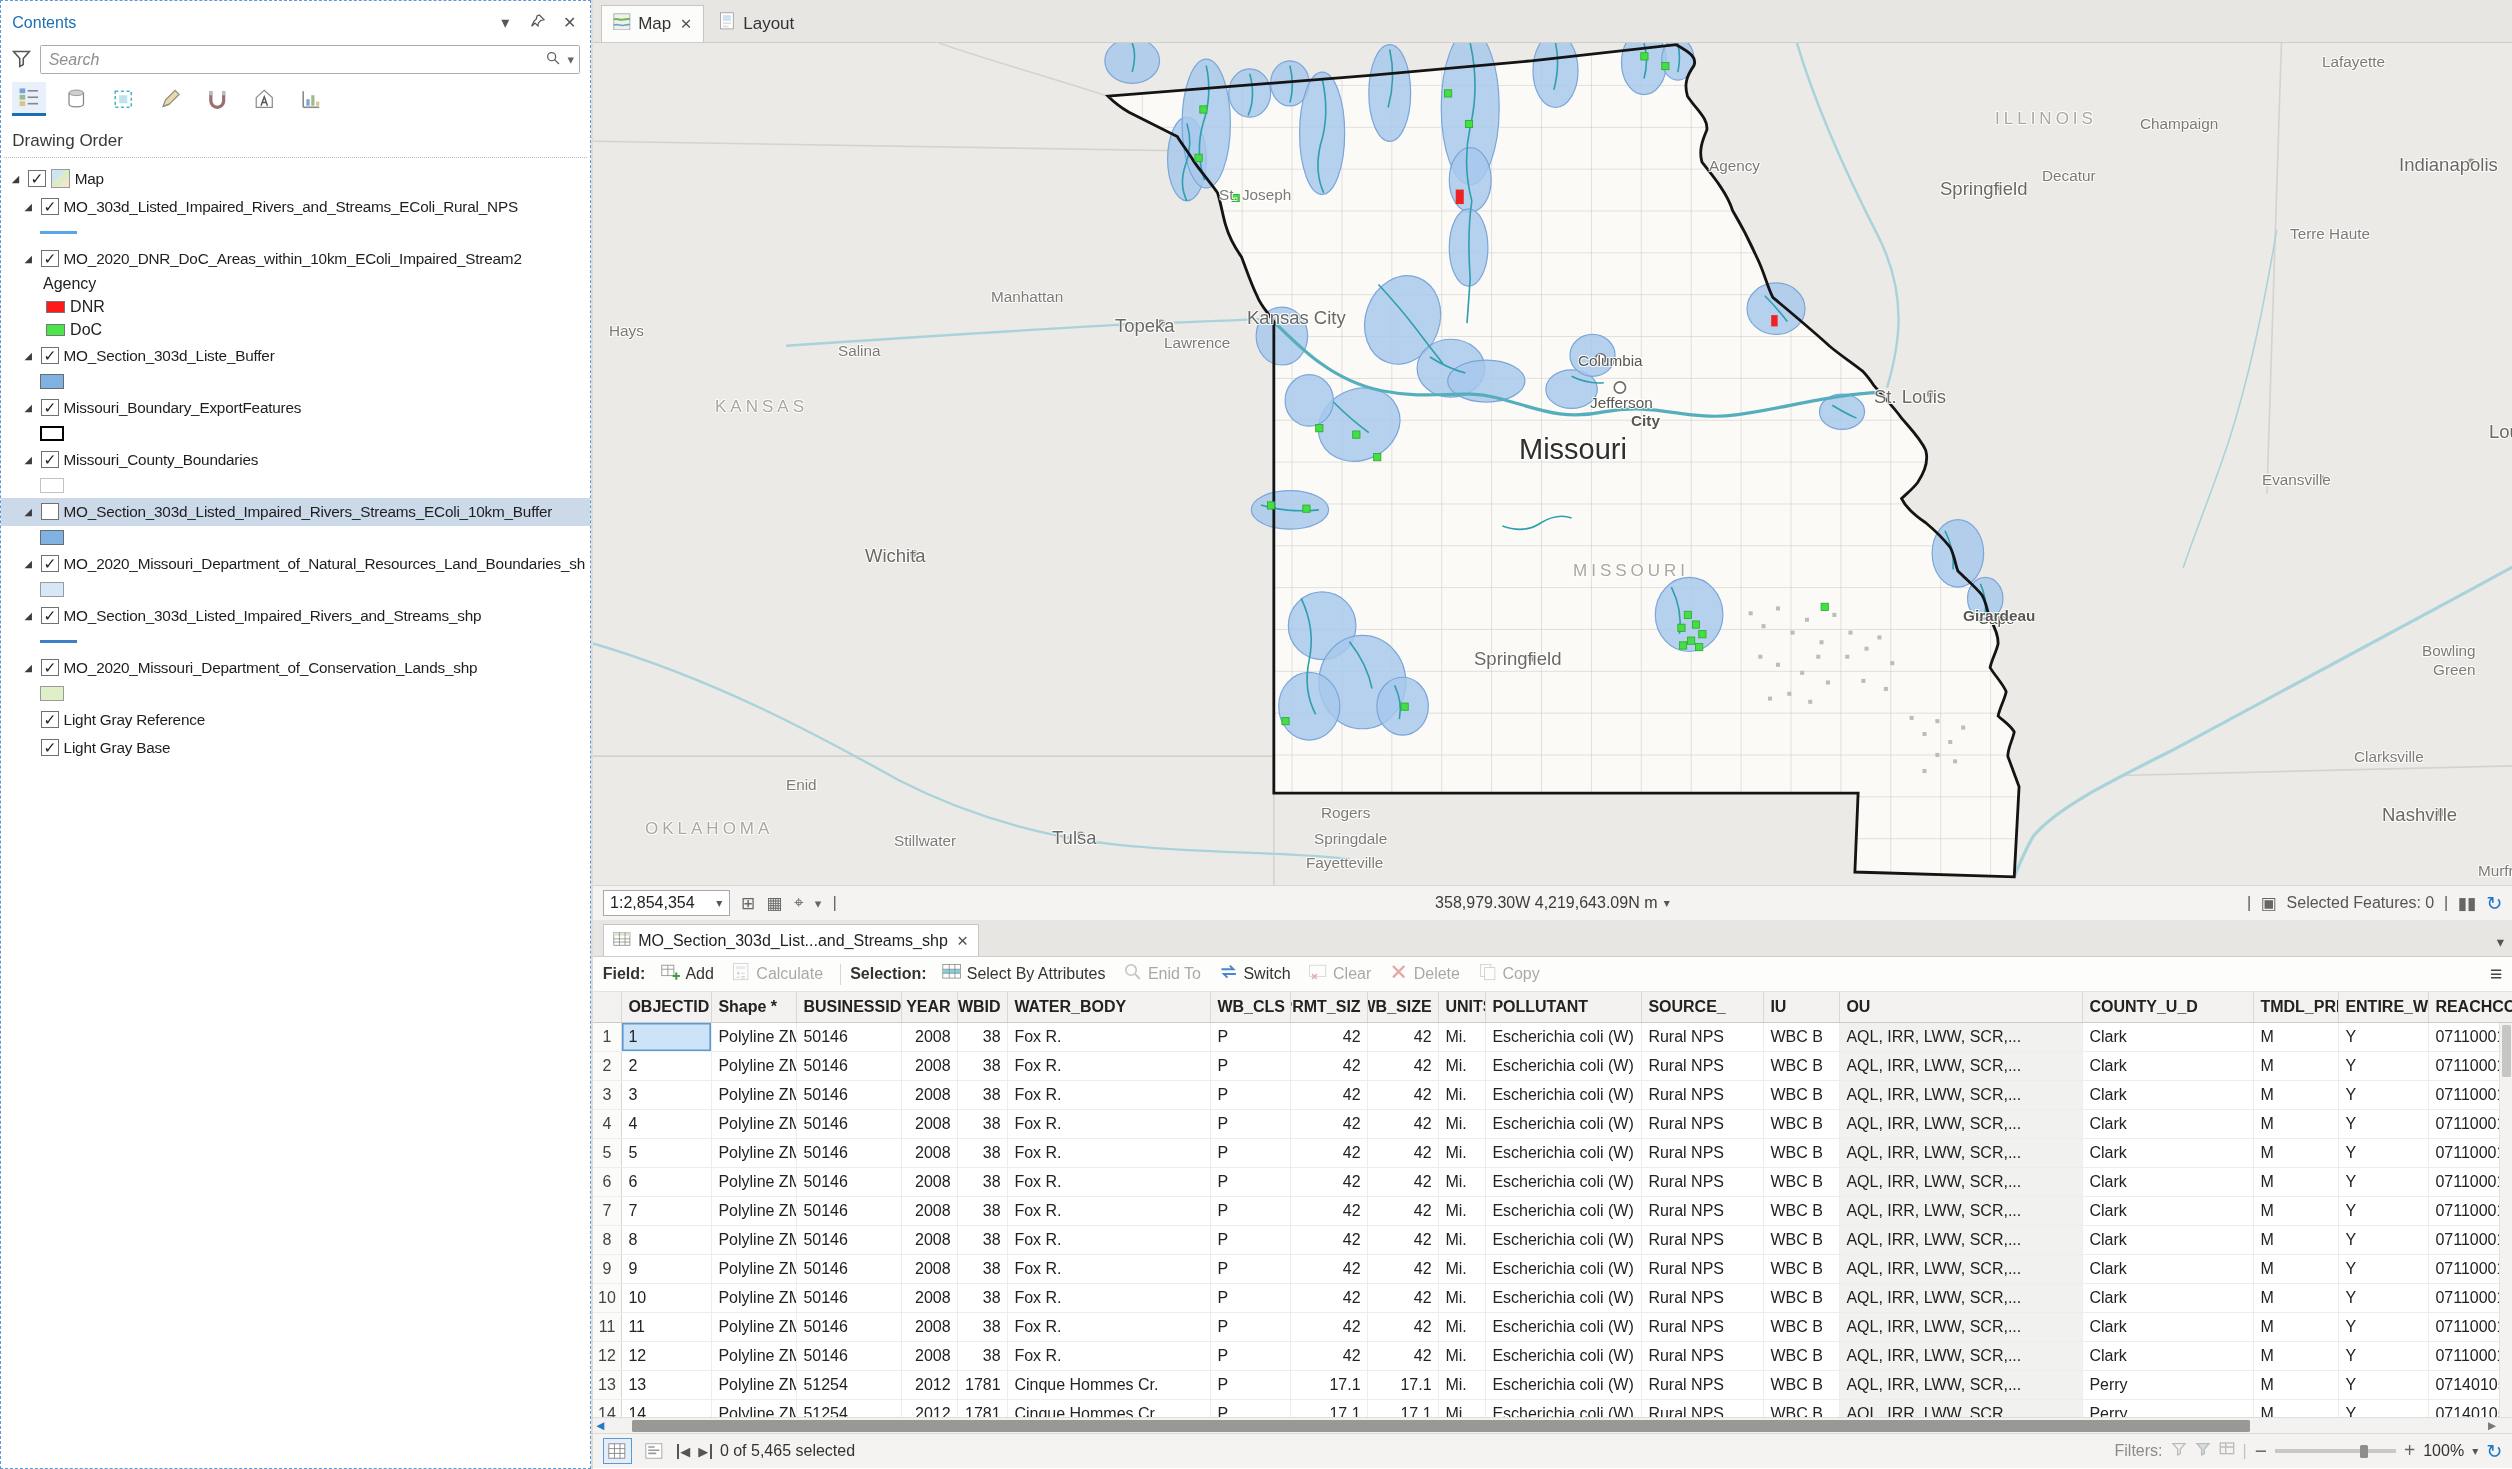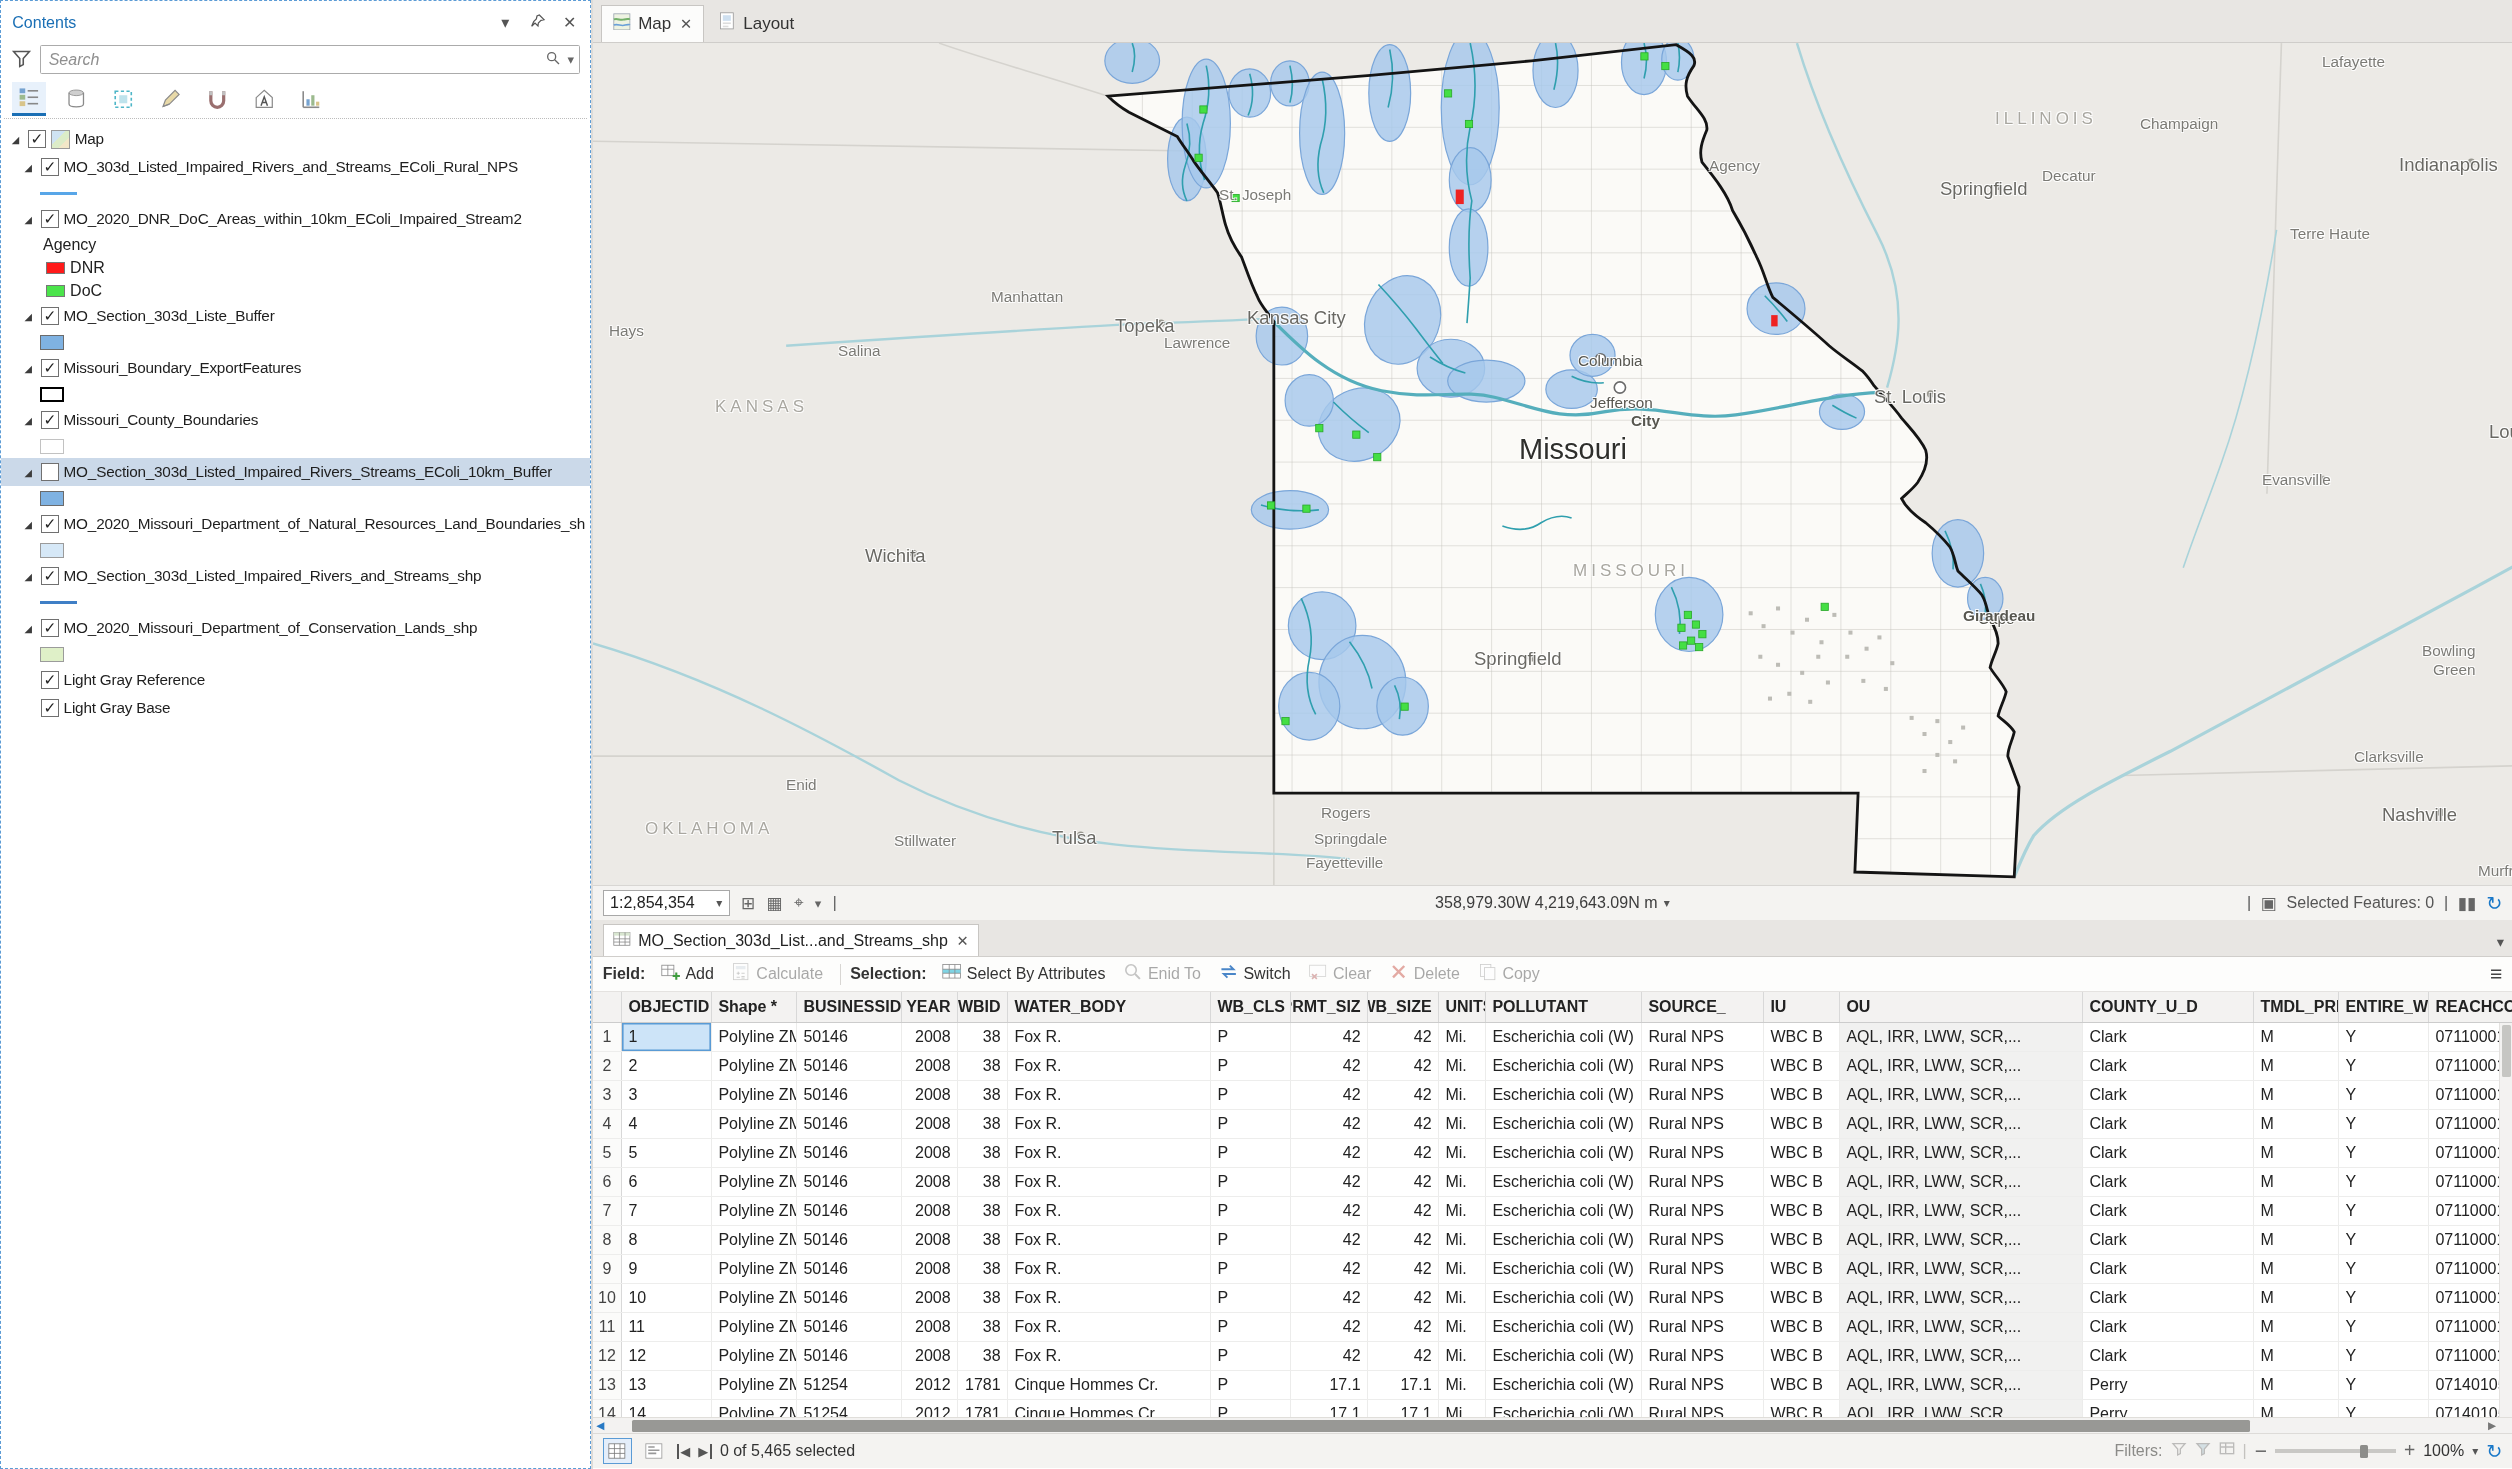--- a/index.html
+++ b/index.html
@@ -182,20 +182,21 @@
       <span class="cpi">
         <svg width="22.5" height="22.5" viewBox="0 0 28 28">
             <path d="M4 24V4" stroke="#8a8a8a" stroke-width="2"></path>
             <path d="M4 24h20" stroke="#8a8a8a" stroke-width="2"></path>
             <rect x="8" y="14" width="4" height="8" fill="#76a3d0"></rect>
             <rect x="14" y="9" width="4" height="13" fill="#9cba8e"></rect>
             <rect x="20" y="17" width="4" height="5" fill="#d8c48a"></rect>
           </svg>
       </span>
     </div>
+    <div class="cp-dorder">Drawing Order</div>
     <div class="dotline"></div>
     <div id="layer-tree">
         <div class="tree-row t-layer" style="padding-left: 6.4px;">
           <span class="arrow">◢</span>
           <span class="cb">✓</span>
           <span class="mapic"></span>
           <span class="lname">Map</span>
         </div>
         <div class="tree-row t-layer" style="padding-left: 19.3px;">
           <span class="arrow">◢</span>

